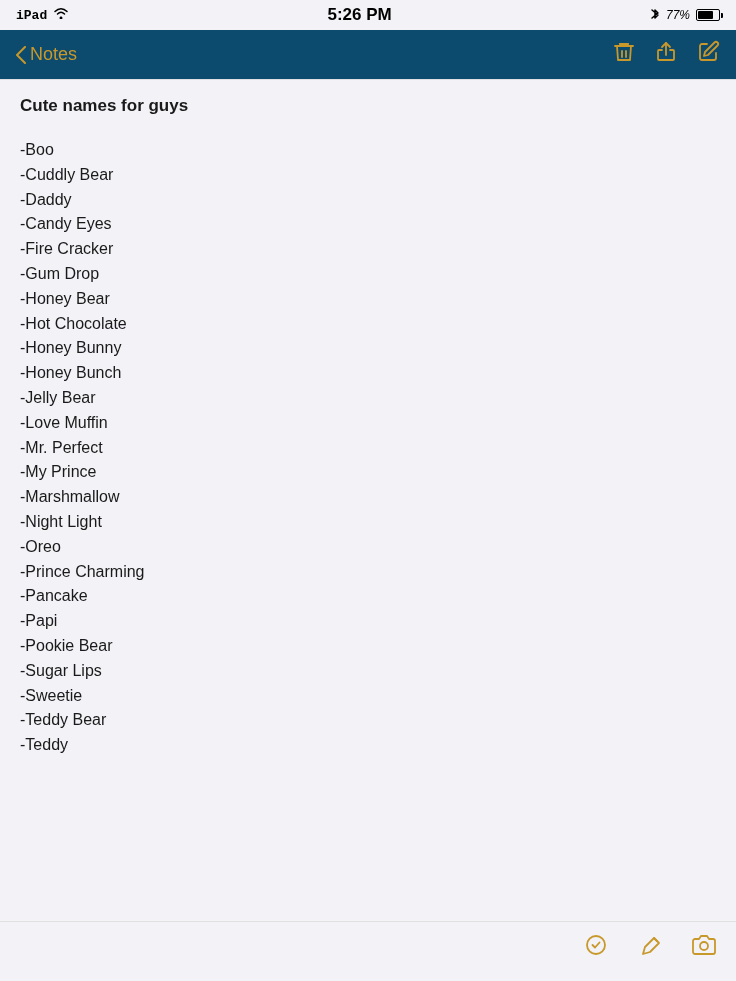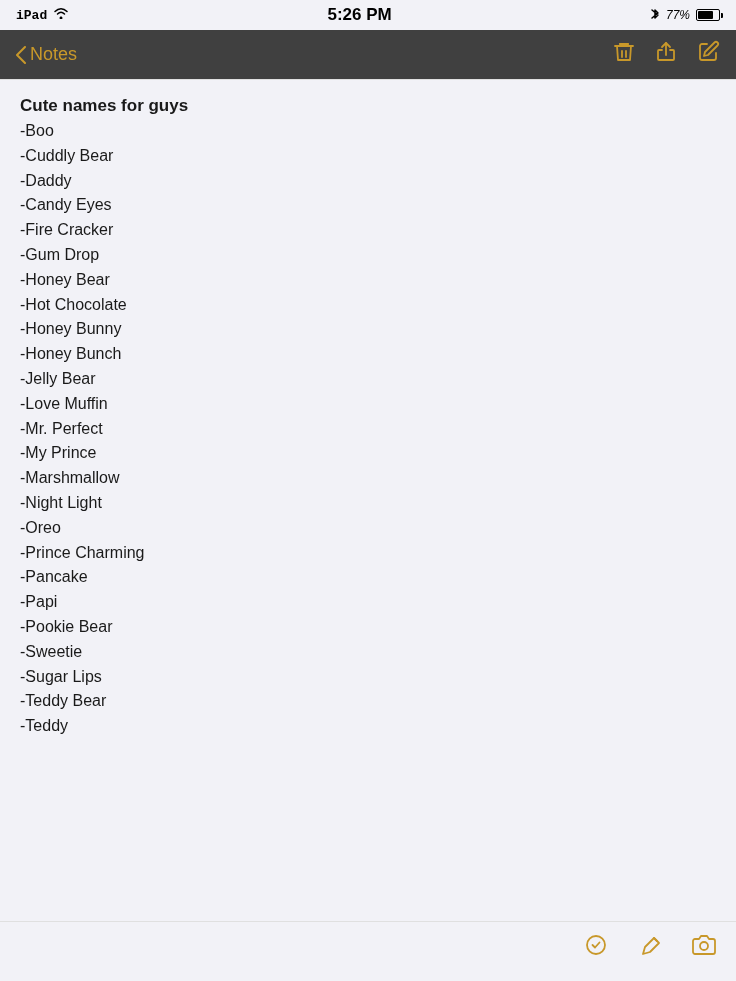--- a/index.html
+++ b/index.html
@@ -81,21 +81,21 @@
       right: -3.5px;
     }
 
     
     .nav-bar {
       display: flex;
       justify-content: space-between;
       align-items: center;
       padding: 4px 16px;
       height: 50px;
-      background: #404040;
+      background: #0c4a6e;
       border-bottom: 1px solid #e0e0e0;
     }
 
     .nav-back {
       display: flex;
       align-items: center;
       gap: 4px;
       color: #c8982a;
       font-size: 18px;
       cursor: pointer;
@@ -126,21 +126,21 @@
     .note-content {
       padding: 16px 20px;
       flex: 1;
       overflow-y: auto;
     }
 
     .note-title {
       font-size: 17px;
       font-weight: 700;
       color: #1a1a1a;
-      margin-bottom: 3px;
+      margin-bottom: 22px;
     }
 
     .note-body {
       font-size: 16px;
       color: #1a1a1a;
       line-height: 1.55;
     }
 
     
     .bottom-toolbar {
@@ -260,22 +260,22 @@
       <div>-Love Muffin</div>
       <div>-Mr. Perfect</div>
       <div>-My Prince</div>
       <div>-Marshmallow</div>
       <div>-Night Light</div>
       <div>-Oreo</div>
       <div>-Prince Charming</div>
       <div>-Pancake</div>
       <div>-Papi</div>
       <div>-Pookie Bear</div>
+      <div>-Sugar Lips</div>
       <div>-Sweetie</div>
-      <div>-Sugar Lips</div>
       <div>-Teddy Bear</div>
       <div>-Teddy</div>
     </div>
 </div>
 
 <div class="bottom-toolbar">
   <button class="toolbar-btn">
     <svg class="icon-svg" viewBox="0 0 24 24" xmlns="http://www.w3.org/2000/svg">
       <circle cx="12" cy="12" r="9" stroke="#c8982a" stroke-width="1.8"></circle>
       <polyline points="8.5 12 11 14.5 15.5 9.5" stroke="#c8982a" stroke-width="1.8" stroke-linecap="round" stroke-linejoin="round"></polyline>

